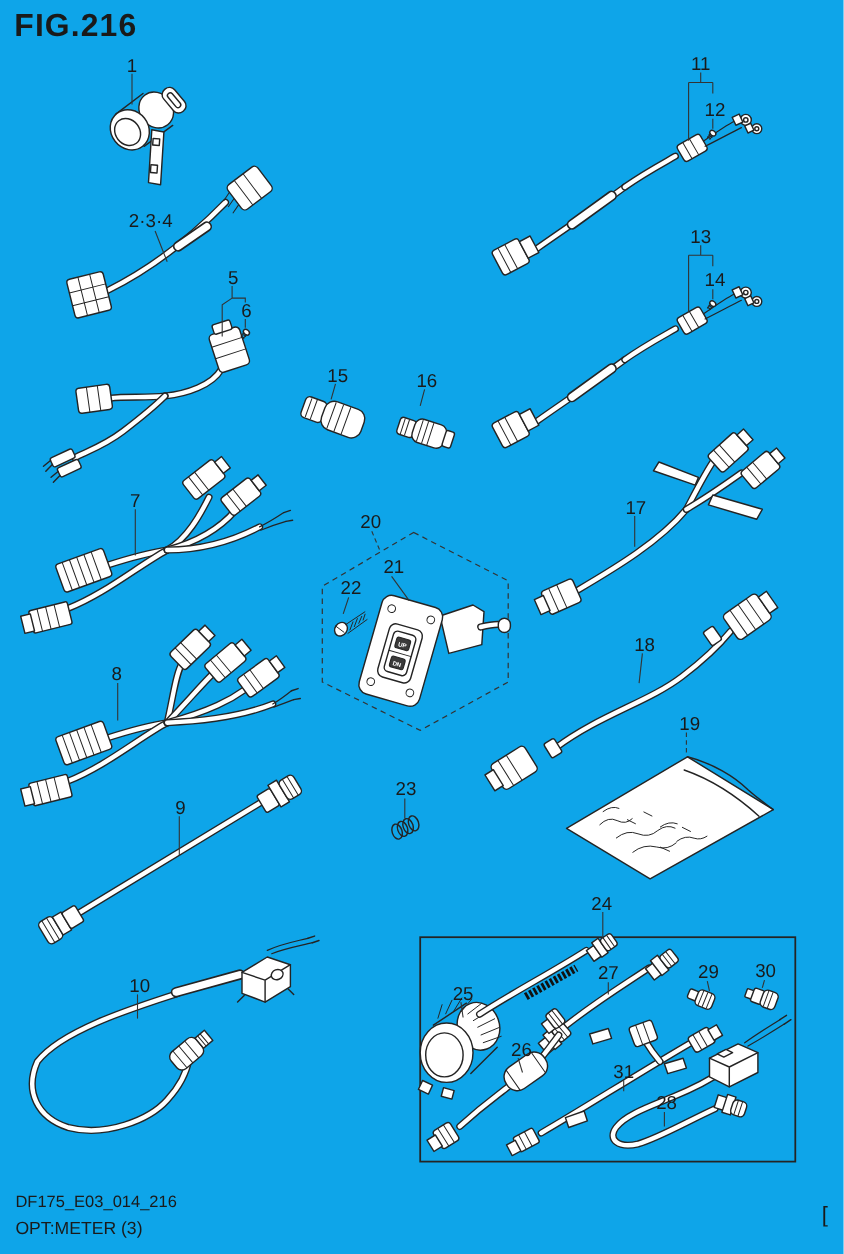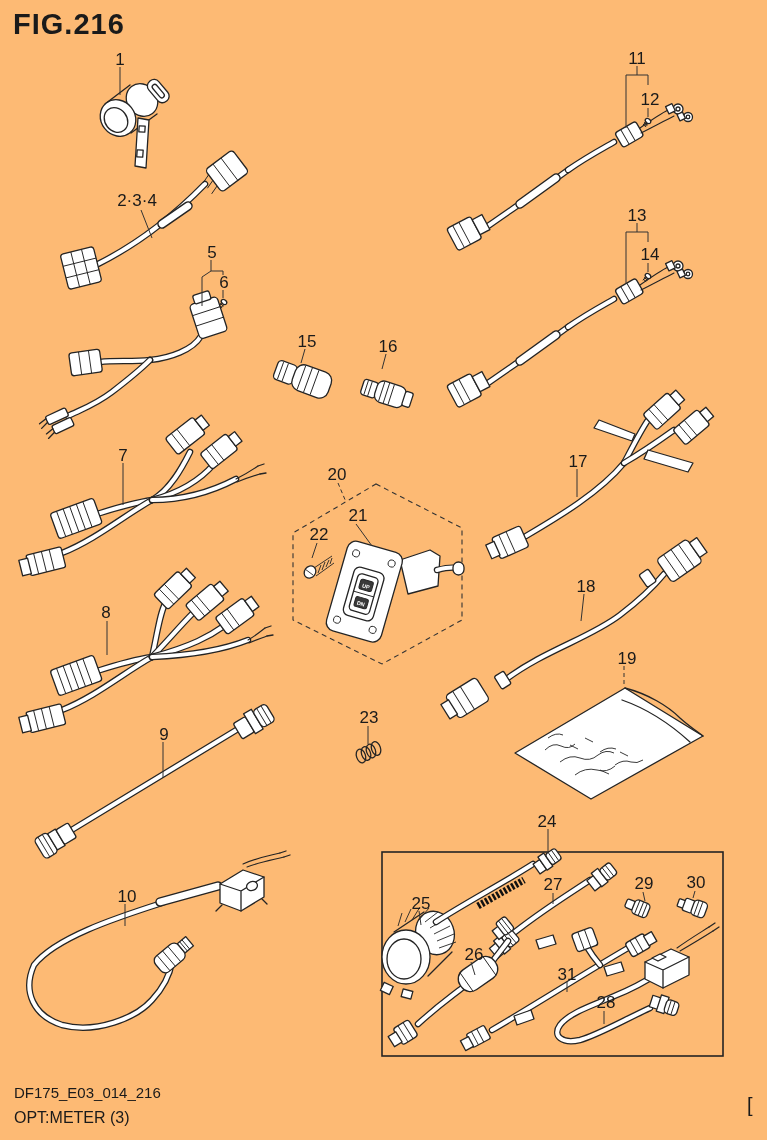--- a/index.html
+++ b/index.html
@@ -1,16 +1,16 @@
 <!DOCTYPE html>
 <html><head>
 <meta charset="utf-8">
 <style>
   html,body{margin:0;padding:0;background:#fff;}
-  .stage{position:relative;width:767px;height:1140px;background:#fdba74;overflow:hidden;
+  .stage{position:relative;width:767px;height:1140px;background:#0ea5e9;overflow:hidden;
          font-family:"Liberation Sans",sans-serif;color:#1a1a1a;}
   .fig-title{position:absolute;left:13px;top:8px;font-size:29px;font-weight:bold;letter-spacing:1px;}
   .bottom-code{position:absolute;left:14px;top:1084px;font-size:15px;}
   .bottom-caption{position:absolute;left:14px;top:1109px;font-size:16px;}
   .corner-mark{position:absolute;left:747px;top:1094px;font-size:20px;}
   svg{position:absolute;left:0;top:0;}
   .ln{fill:none;stroke:#242424;stroke-width:1.3;stroke-linejoin:round;stroke-linecap:round}
   .thin{fill:none;stroke:#242424;stroke-width:0.9}
   .conn{fill:#fff;stroke:#242424;stroke-width:1.3;stroke-linejoin:round}
   .dark{fill:#3a3a3a;stroke:#242424;stroke-width:1}

